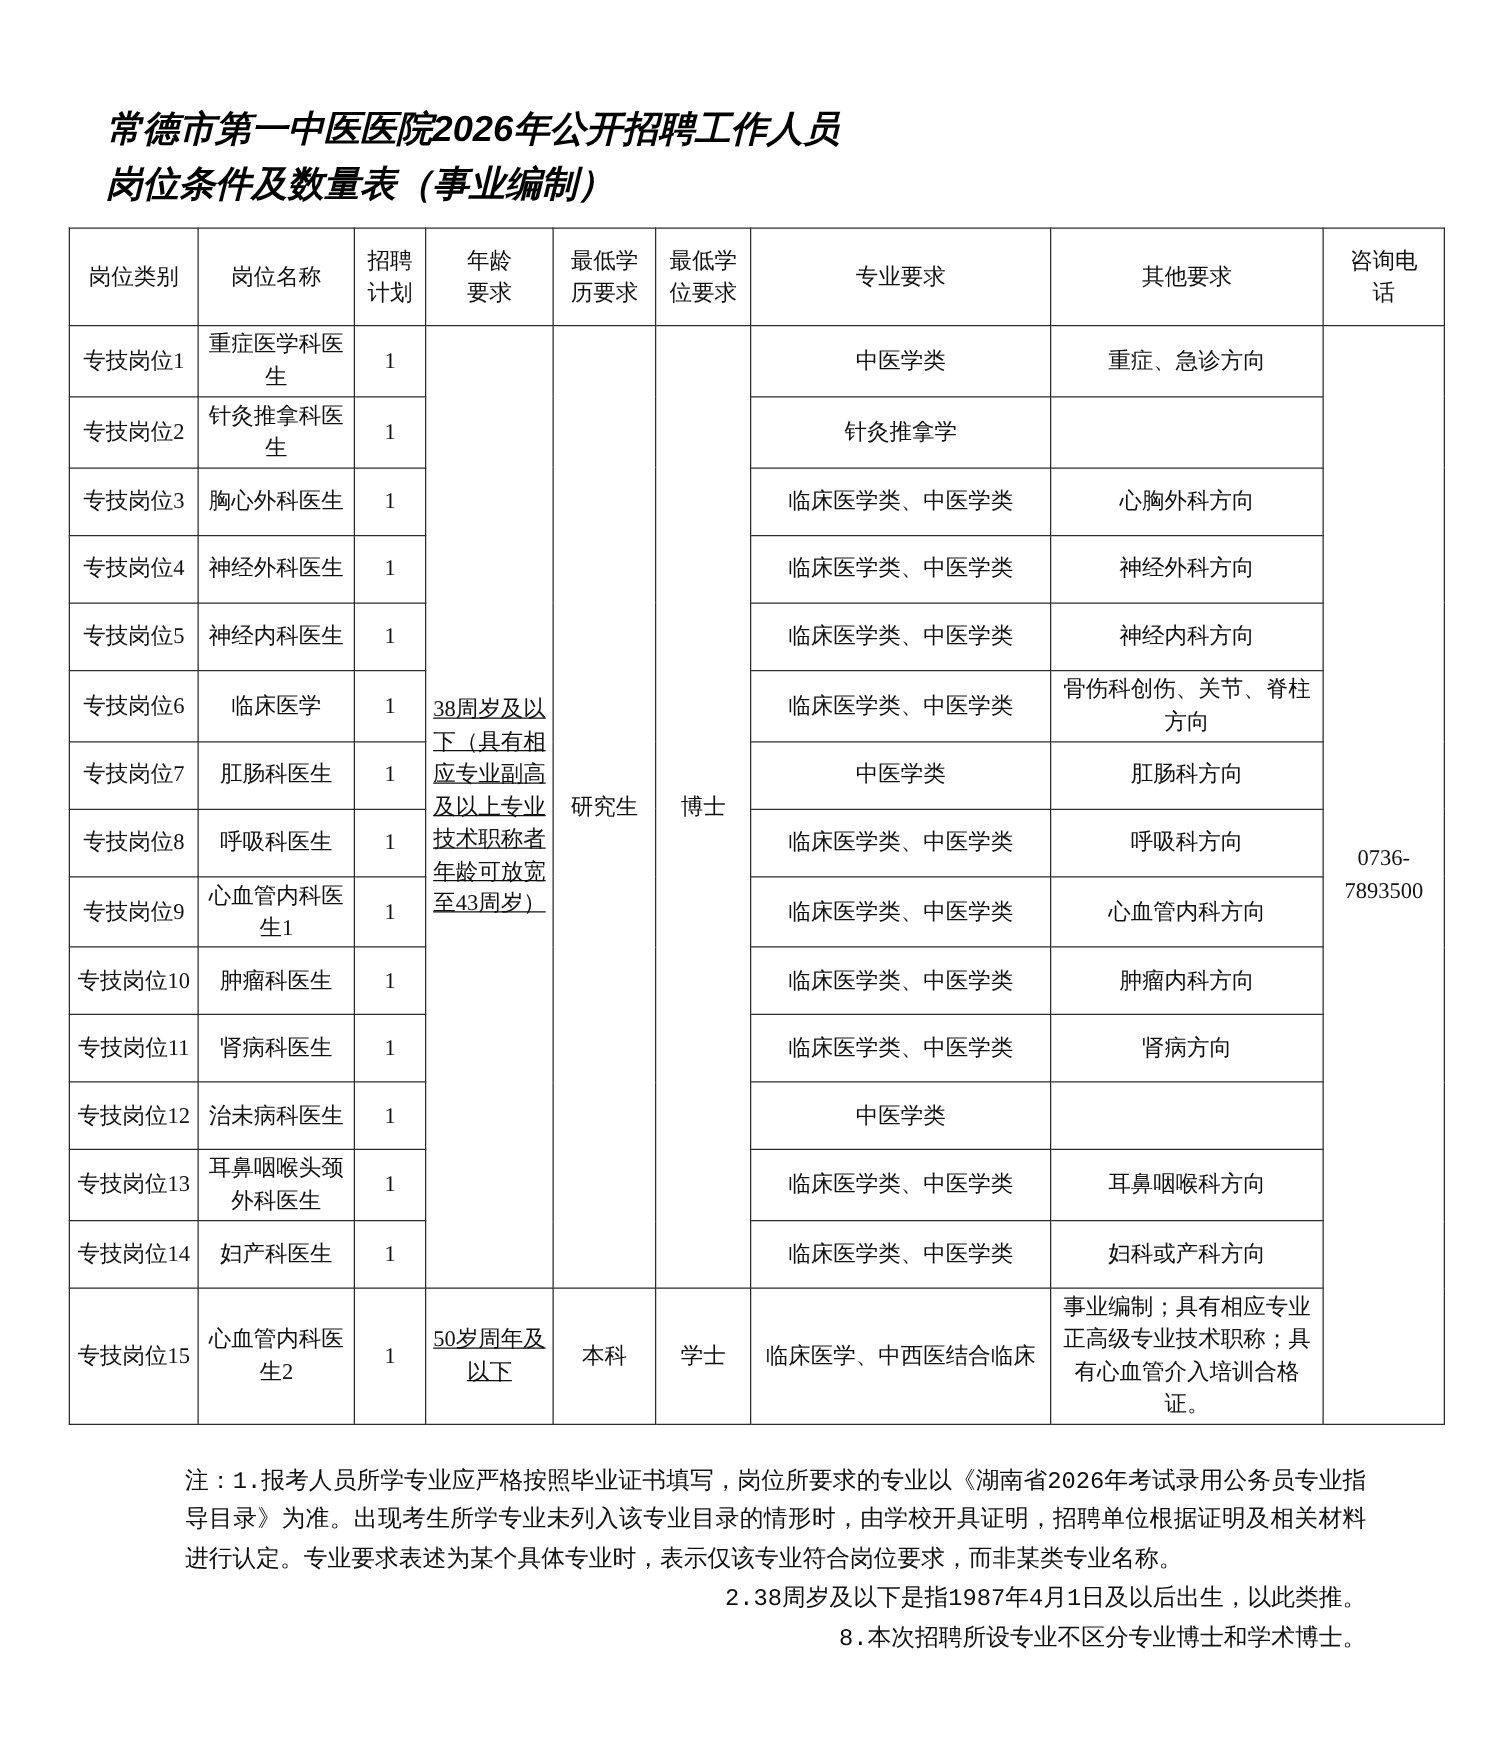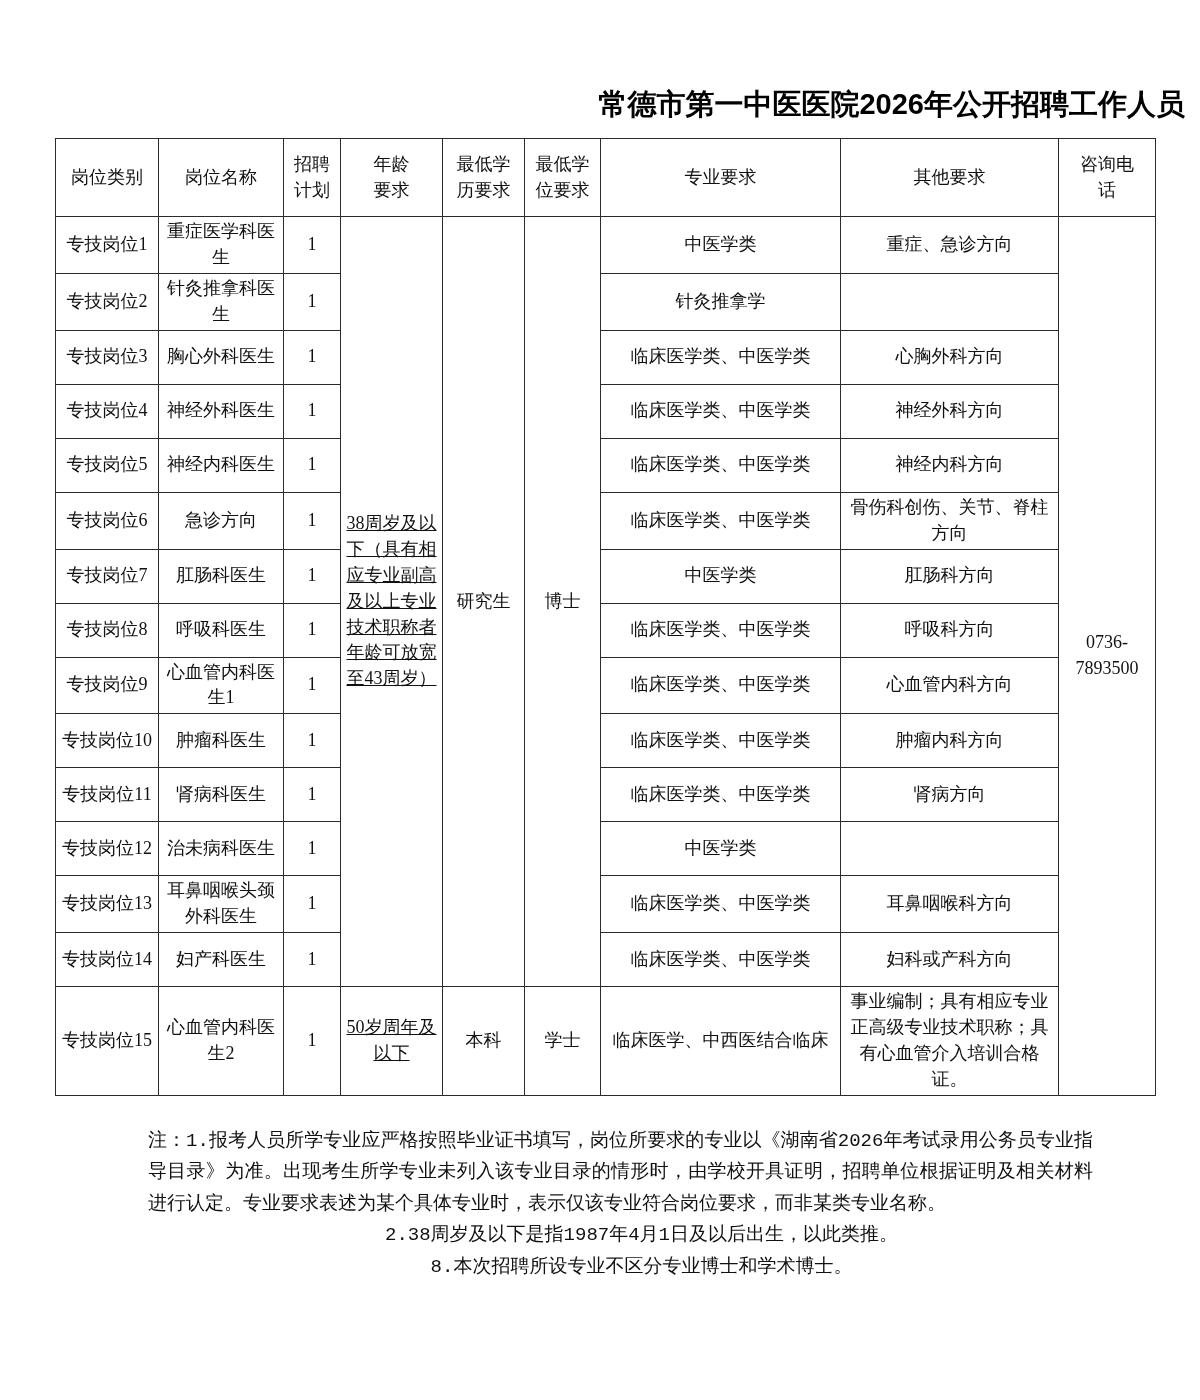--- a/index.html
+++ b/index.html
@@ -9,26 +9,27 @@
     color: #0d0d0d;
     font-family: "Liberation Serif", "DejaVu Serif", serif;
     position: relative;
     overflow: hidden;
   }
   .page { width: 1200px; height: 1400px; background: #ffffff; }
 
   .title-wrap {
     width: 1100px;
     margin: 82px 0 0 85px;
-    text-align: right;
+    text-align: left;
     font-family: "Liberation Sans", "DejaVu Sans", sans-serif;
     font-weight: 700;
     font-size: 29px;
     line-height: 1.52;
     color: #000000;
+    font-style: italic;
   }
 
   table.recruit {
     margin: 12px 0 0 55px;
     width: 1100px;
     border-collapse: collapse;
     table-layout: fixed;
     font-size: 18px;
     color: #111111;
     padding-left: 48px;
@@ -56,29 +57,30 @@
 
   .notes {
     width: 945px;
     margin: 30px 0 0 148px;
     font-size: 19px;
     line-height: 1.66;
     color: #111111;
     text-align: justify;
     font-family: Liberation Mono, monospace;
   }
-  .notes .sub { padding-left: 42px; text-align: center; }
+  .notes .sub { padding-left: 42px; text-align: right; }
 </style>
 </head>
 <body>
 
 <div class="page">
 
   <div class="title-wrap">
     <div>常德市第一中医医院2026年公开招聘工作人员</div>
+    <div>岗位条件及数量表（事业编制）</div>
   </div>
 
   <table class="recruit">
     <colgroup>
       <col style="width:103px">
         <col style="width:125px">
         <col style="width:57px">
       <col style="width:102px">
         <col style="width:82px">
         <col style="width:76px">
@@ -140,21 +142,21 @@
       </tr>
       <tr>
         <td class="c-cat">专技岗位5</td>
         <td class="c-name">神经内科医生</td>
         <td class="c-count">1</td>
         <td class="c-major">临床医学类、中医学类</td>
         <td class="c-other">神经内科方向</td>
       </tr>
       <tr>
         <td class="c-cat">专技岗位6</td>
-        <td class="c-name">急诊方向</td>
+        <td class="c-name">临床医学</td>
         <td class="c-count">1</td>
         <td class="c-major">临床医学类、中医学类</td>
         <td class="c-other">骨伤科创伤、关节、脊柱方向</td>
       </tr>
       <tr>
         <td class="c-cat">专技岗位7</td>
         <td class="c-name">肛肠科医生</td>
         <td class="c-count">1</td>
         <td class="c-major">中医学类</td>
         <td class="c-other">肛肠科方向</td>

